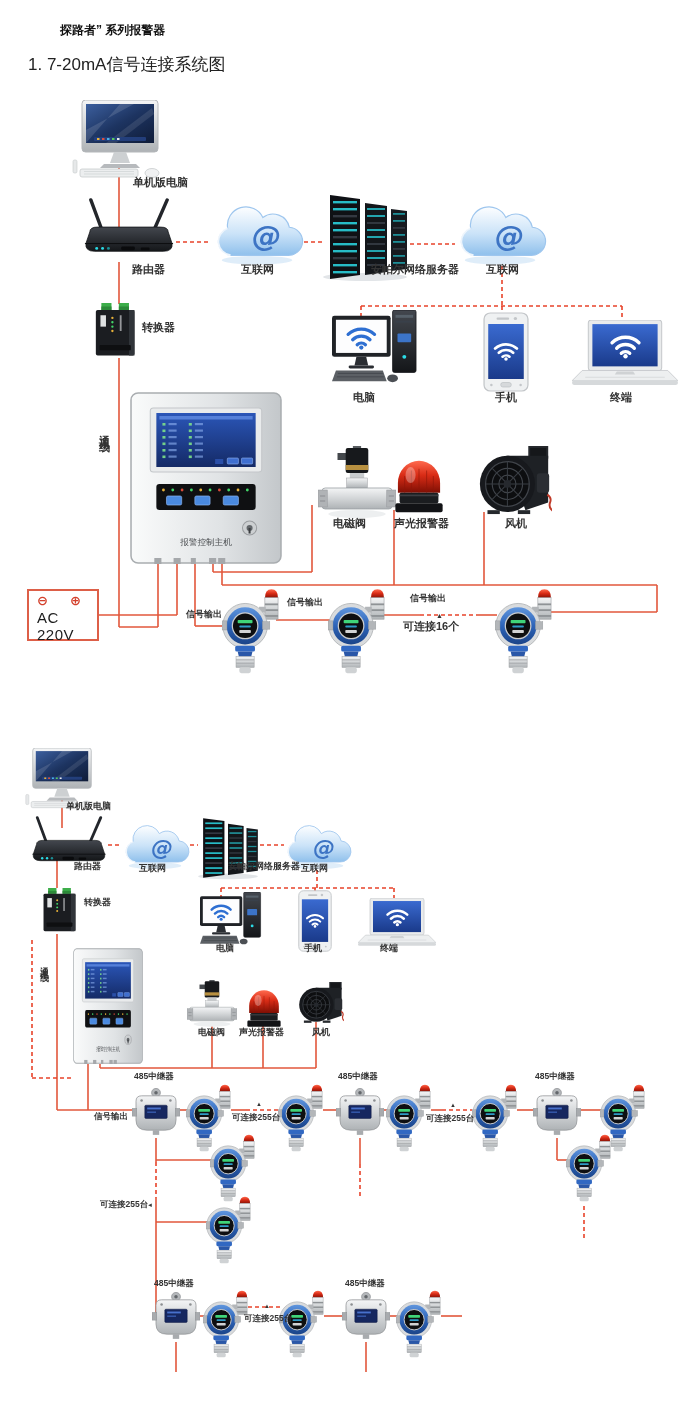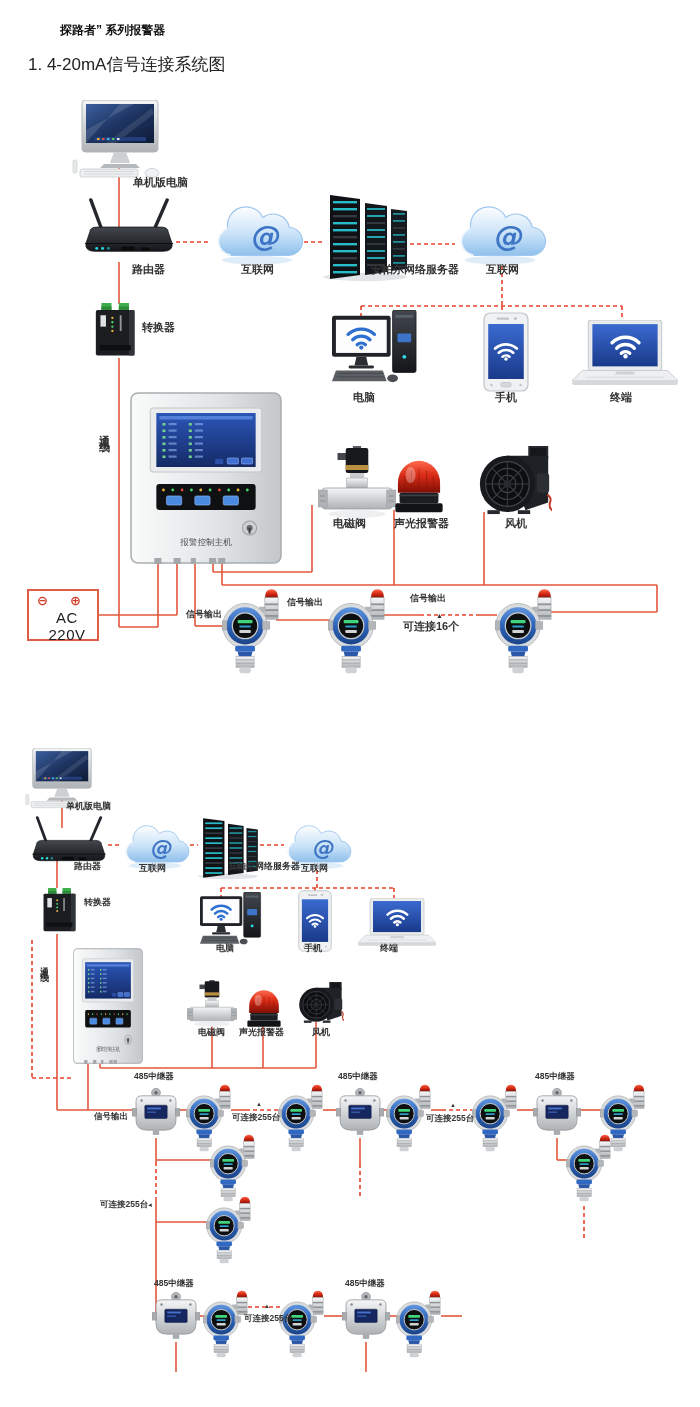--- a/index.html
+++ b/index.html
@@ -9,21 +9,21 @@
   .device{position:absolute;z-index:2;}
   .device svg{display:block;width:100%;height:100%;}
   .lbl{position:absolute;z-index:3;font-weight:bold;color:#333;white-space:nowrap;line-height:1.05;}
   .lbl.v{writing-mode:vertical-rl;letter-spacing:3px;}
   .title{position:absolute;left:28px;top:22px;font-size:12px;font-weight:bold;color:#111;z-index:4;margin-left:32px;}
   .sec{position:absolute;left:28px;font-size:17px;font-weight:normal;color:#222;z-index:4;}
   #sec1{top:53px;}
   #sec2{top:707px;}
   .acbox{width:100%;height:100%;box-sizing:border-box;border:2px solid #dd5f48;background:#fff;}
   .acbox .syms{display:flex;justify-content:space-between;padding:3px 16px 0 8px;color:#d3402c;font-size:13px;line-height:1;font-weight:bold;}
-  .acbox .actext{padding:2px 0 0 8px;font-size:15px;color:#1c1c1c;letter-spacing:.5px;text-align:center;}
+  .acbox .actext{padding:2px 0 0 8px;font-size:15px;color:#1c1c1c;letter-spacing:.5px;}
   #defs{position:absolute;width:0;height:0;overflow:hidden;}
 </style>
 </head>
 <body>
 
 <svg id="defs" xmlns="http://www.w3.org/2000/svg">
   <defs>
     <linearGradient id="gScreen" x1="0" y1="0" x2="1" y2="1">
       <stop offset="0" stop-color="#3c5f9e"></stop>
         <stop offset="0.5" stop-color="#1d3461"></stop>
@@ -72,21 +72,21 @@
         <path d="M9.5,19.5 a15,15 0 0 1 21,0" stroke-width="4"></path>
         <path d="M15,25.5 a7.5,7.5 0 0 1 10,0" stroke-width="4"></path>
       </g>
       <circle cx="20" cy="29" r="2.6" fill="currentColor"></circle>
     </symbol>
   </defs>
 </svg>
 
 <div id="canvas">
   <div class="title">探路者” 系列报警器</div>
-  <div class="sec" id="sec1">1. 4-20mA信号连接系统图</div>
+  <div class="sec" id="sec1">1. 7-20mA信号连接系统图</div>
   <svg id="wires" width="700" height="1407">
       <line x1="119" y1="168" x2="119" y2="238" stroke="#e2573b" stroke-width="1.6"></line>
       <line x1="119" y1="262" x2="119" y2="304" stroke="#e2573b" stroke-width="1.6"></line>
       <line x1="119" y1="358" x2="119" y2="627" stroke="#e2573b" stroke-width="1.6"></line>
       <line x1="119" y1="627" x2="158" y2="627" stroke="#e2573b" stroke-width="1.6"></line>
       <line x1="158" y1="564" x2="158" y2="627" stroke="#e2573b" stroke-width="1.6"></line>
       <line x1="99" y1="615" x2="177" y2="615" stroke="#e2573b" stroke-width="1.6"></line>
       <line x1="177" y1="564" x2="177" y2="615" stroke="#e2573b" stroke-width="1.6"></line>
       <line x1="195" y1="564" x2="195" y2="626" stroke="#e2573b" stroke-width="1.6"></line>
       <line x1="195" y1="626" x2="226" y2="626" stroke="#e2573b" stroke-width="1.6"></line>

